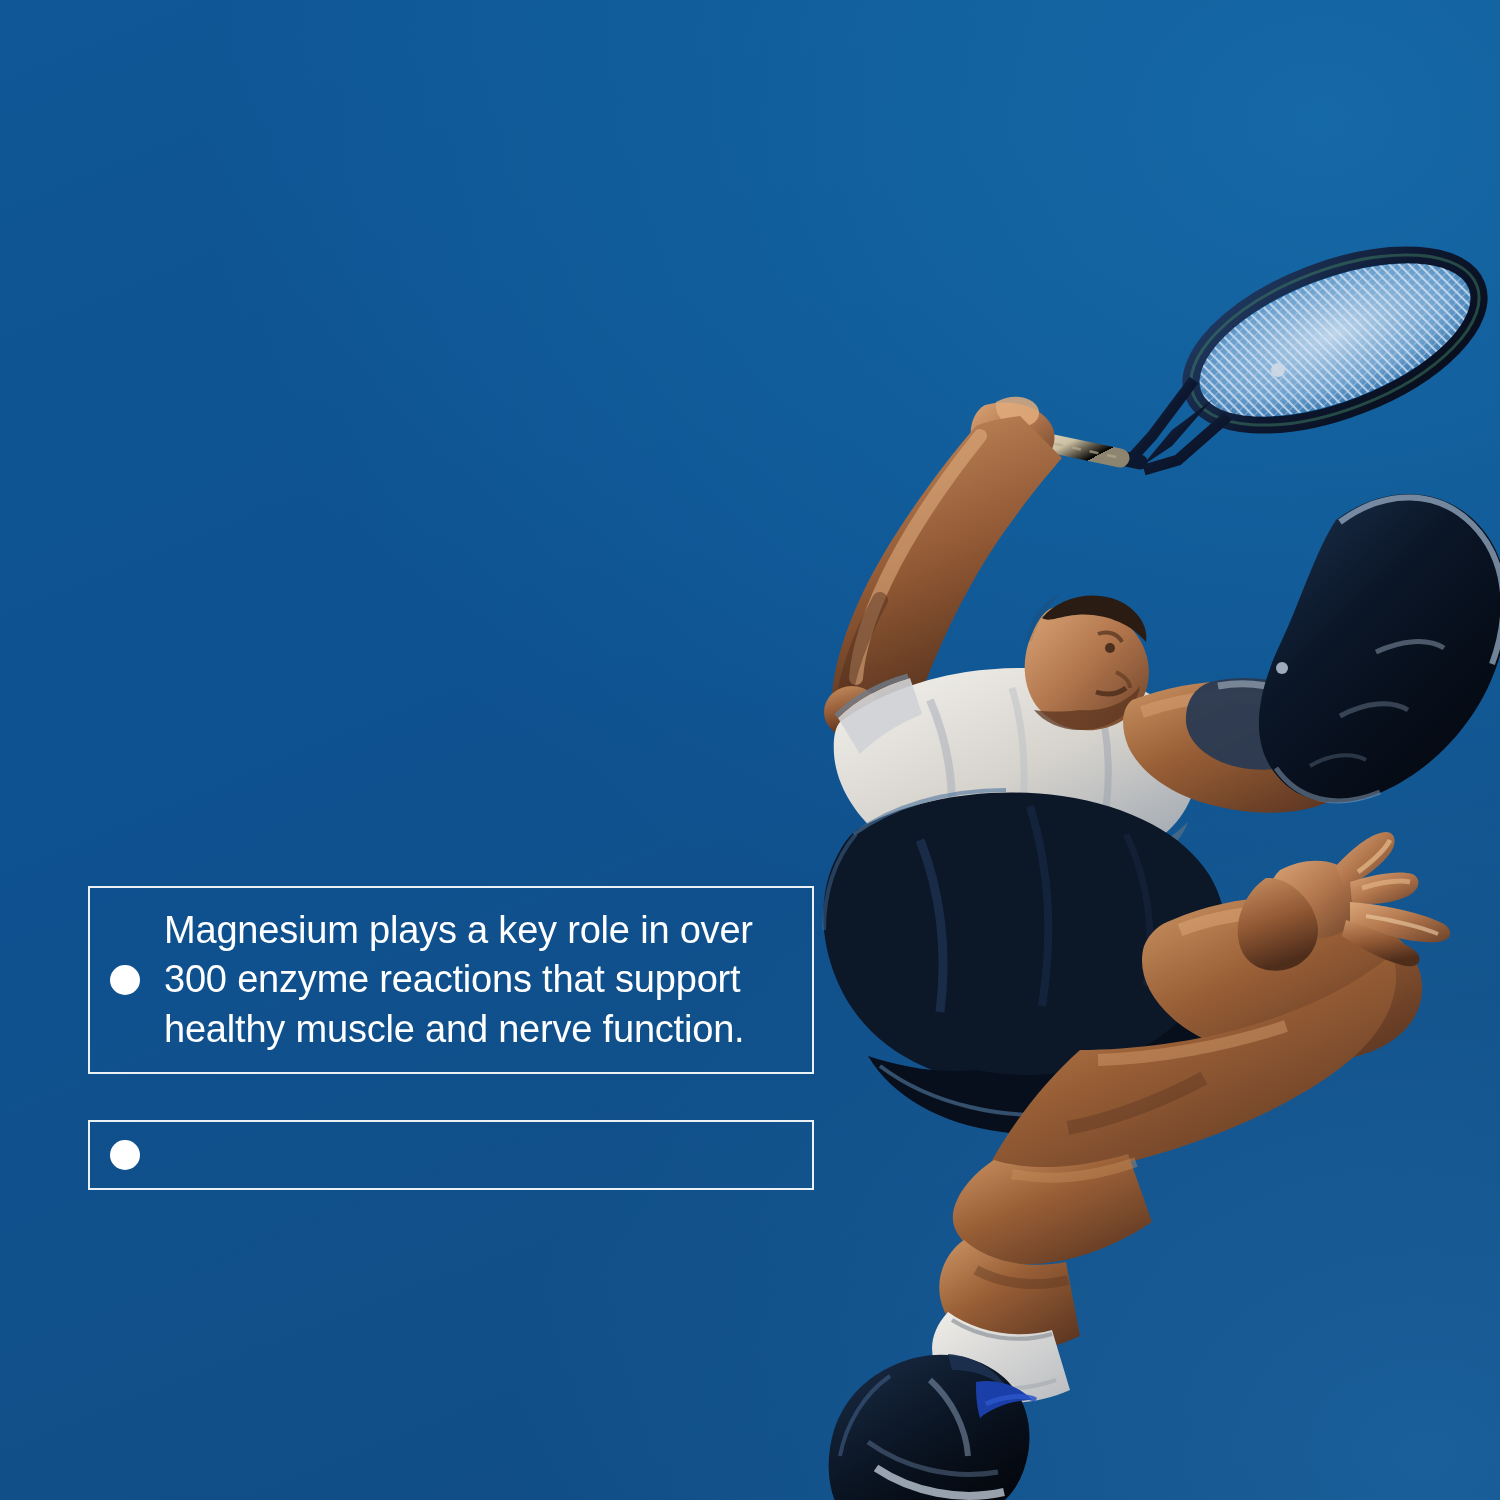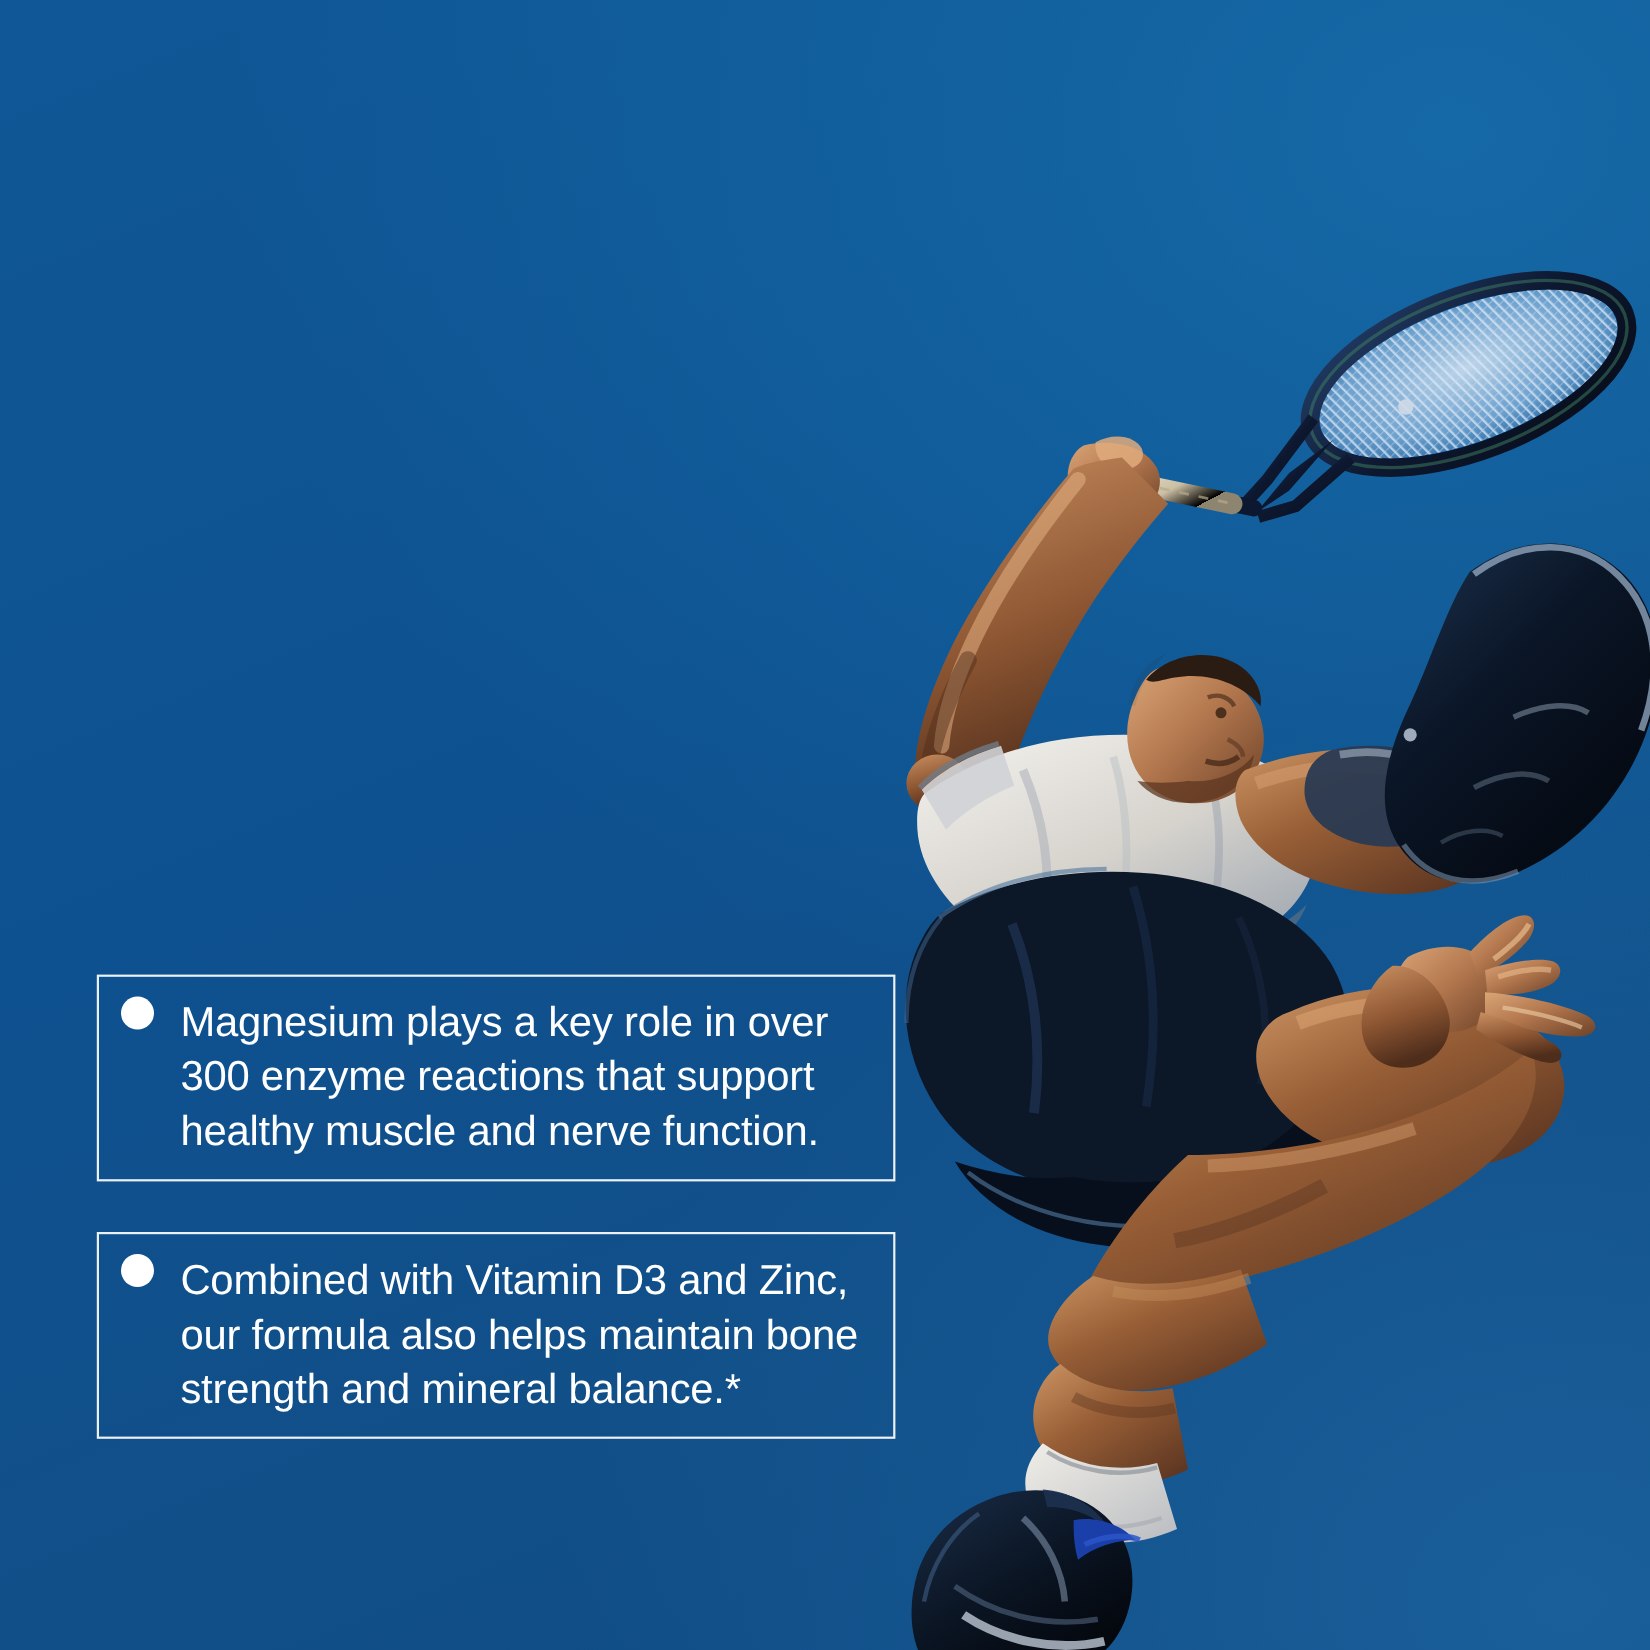--- a/index.html
+++ b/index.html
@@ -48,20 +48,21 @@
     position: absolute;
     left: 88px;
     top: 886px;
     width: 726px;
   }
   .bullet-card {
     position: relative;
     box-sizing: border-box;
     border: 2px solid rgba(255,255,255,0.92);
     display: flex;
+    align-items: center;
     padding: 18px 22px 18px 20px;
     margin-bottom: 46px;
     background: transparent;
   }
   .bullet-card:last-child { margin-bottom: 0; }
   .bullet-dot {
     flex: 0 0 auto;
     width: 30px;
     height: 30px;
     border-radius: 50%;
@@ -357,18 +358,17 @@
 
   <div class="bullets">
 
     <div class="bullet-card">
       <span class="bullet-dot"></span>
       <span class="bullet-text">Magnesium plays a key role in over 300 enzyme reactions that support healthy muscle and nerve function.</span>
     </div>
 
     <div class="bullet-card">
       <span class="bullet-dot"></span>
-      <span class="bullet-text">Combined with Vitamin D3 and Zinc, our formula also helps maintain bone strength and mineral balance.*</span>
     </div>
 
   </div>
 
 </div>
 
 </body></html>

